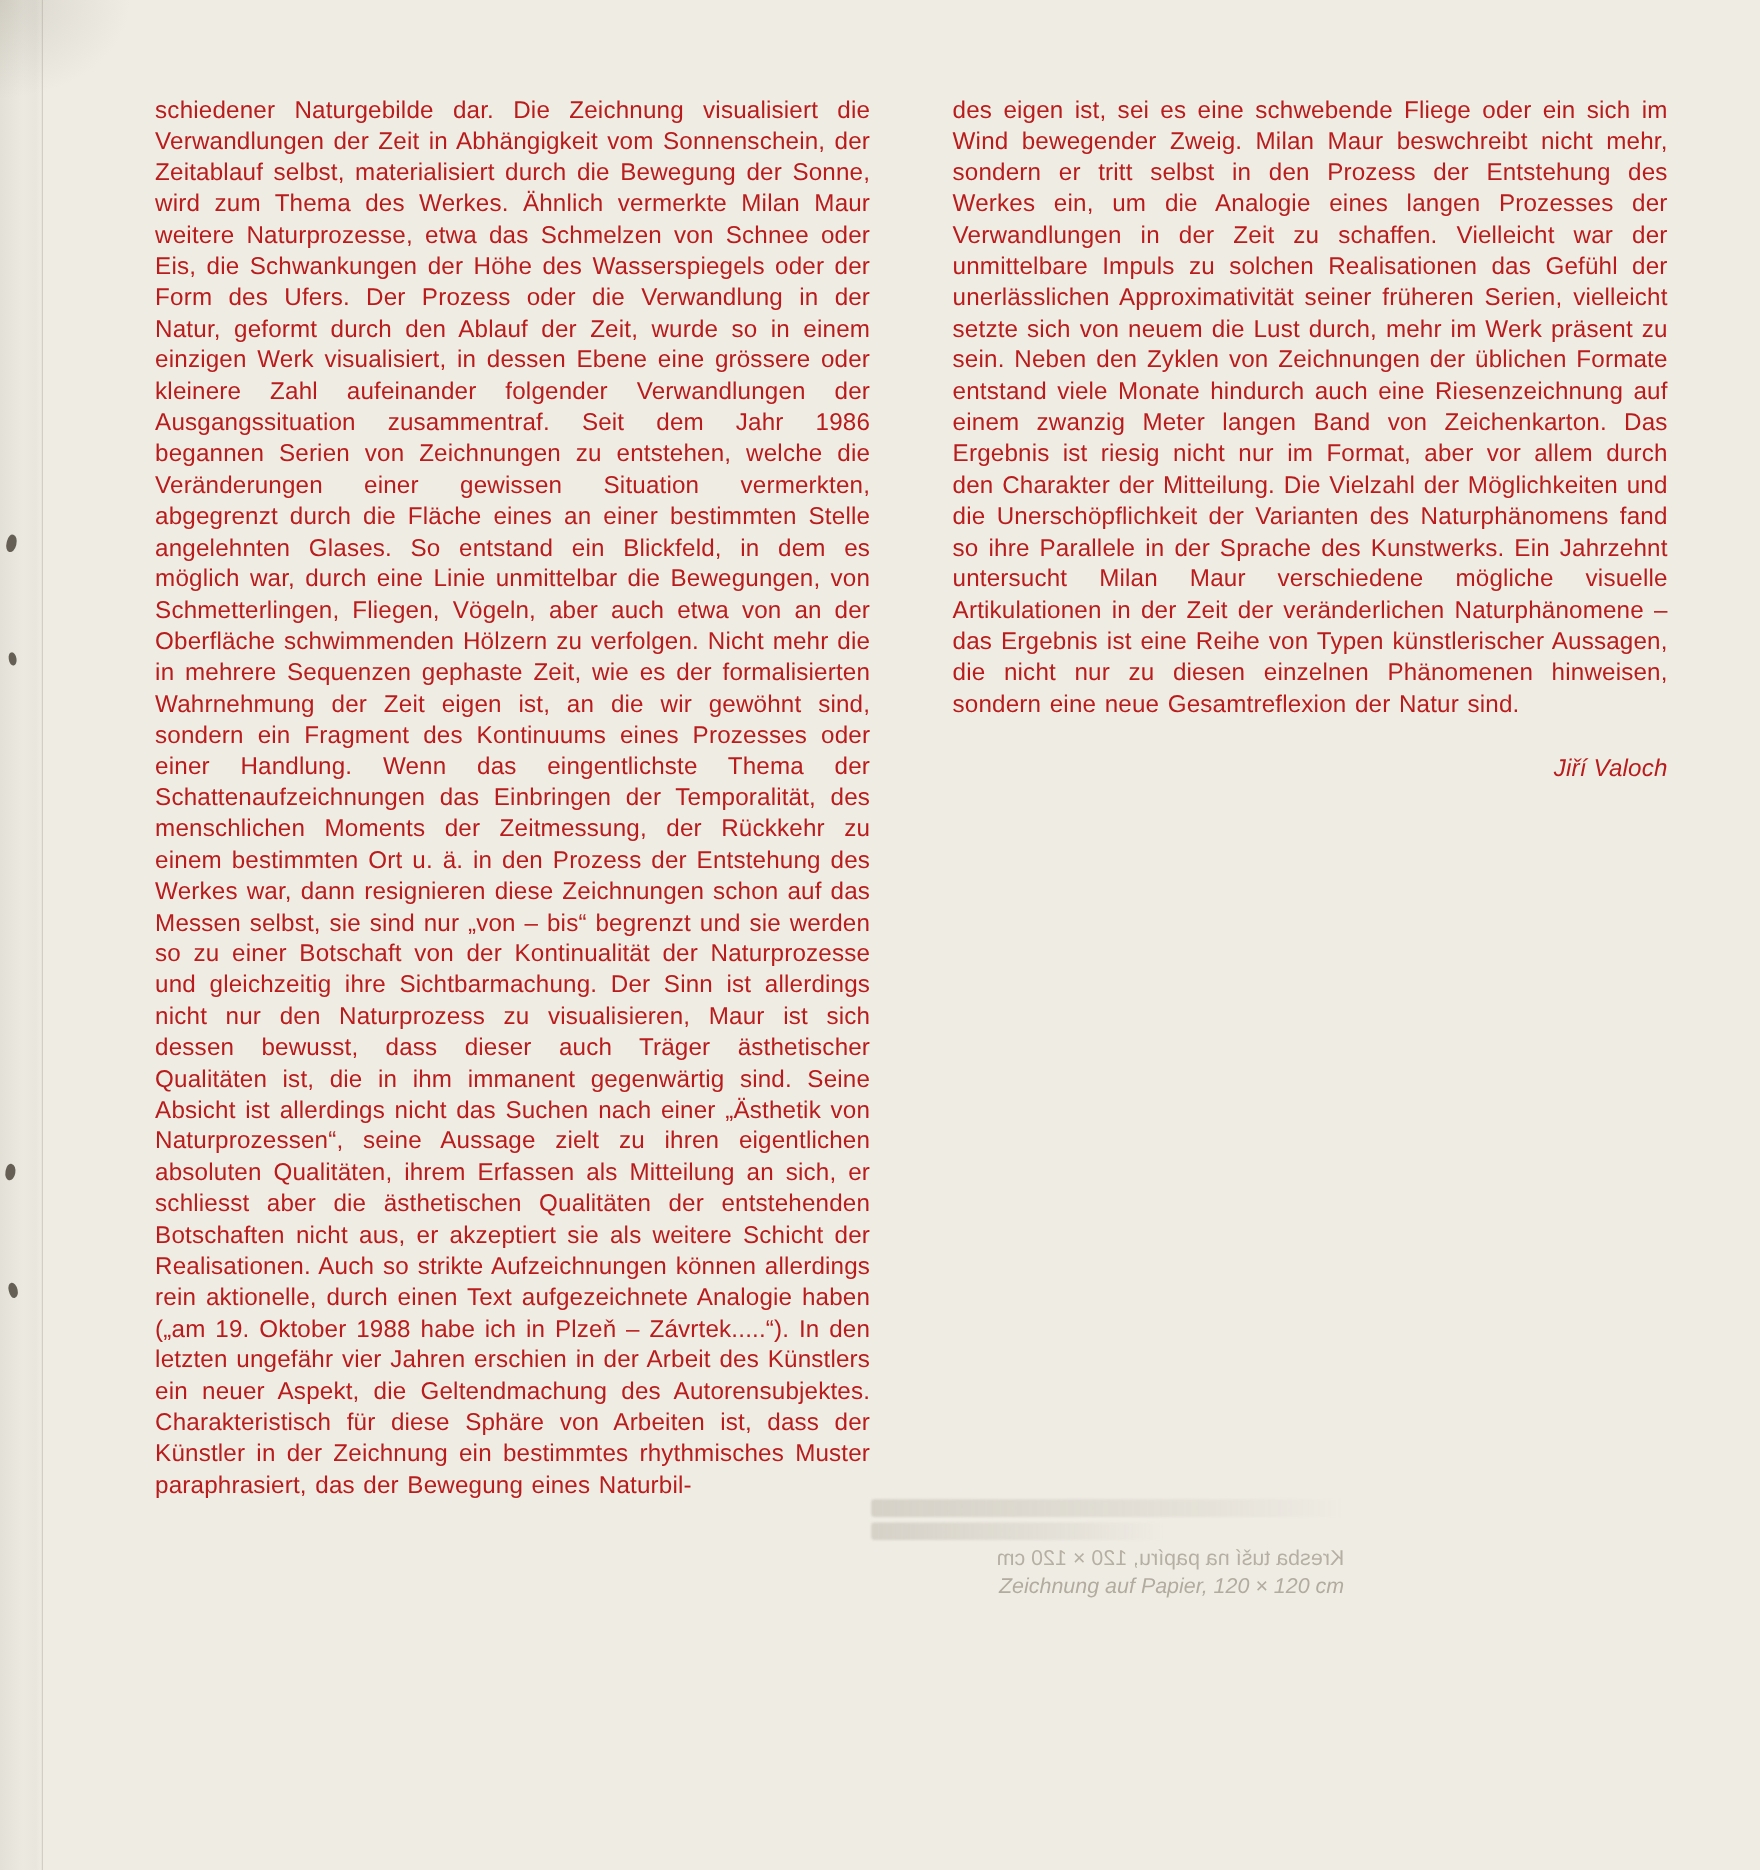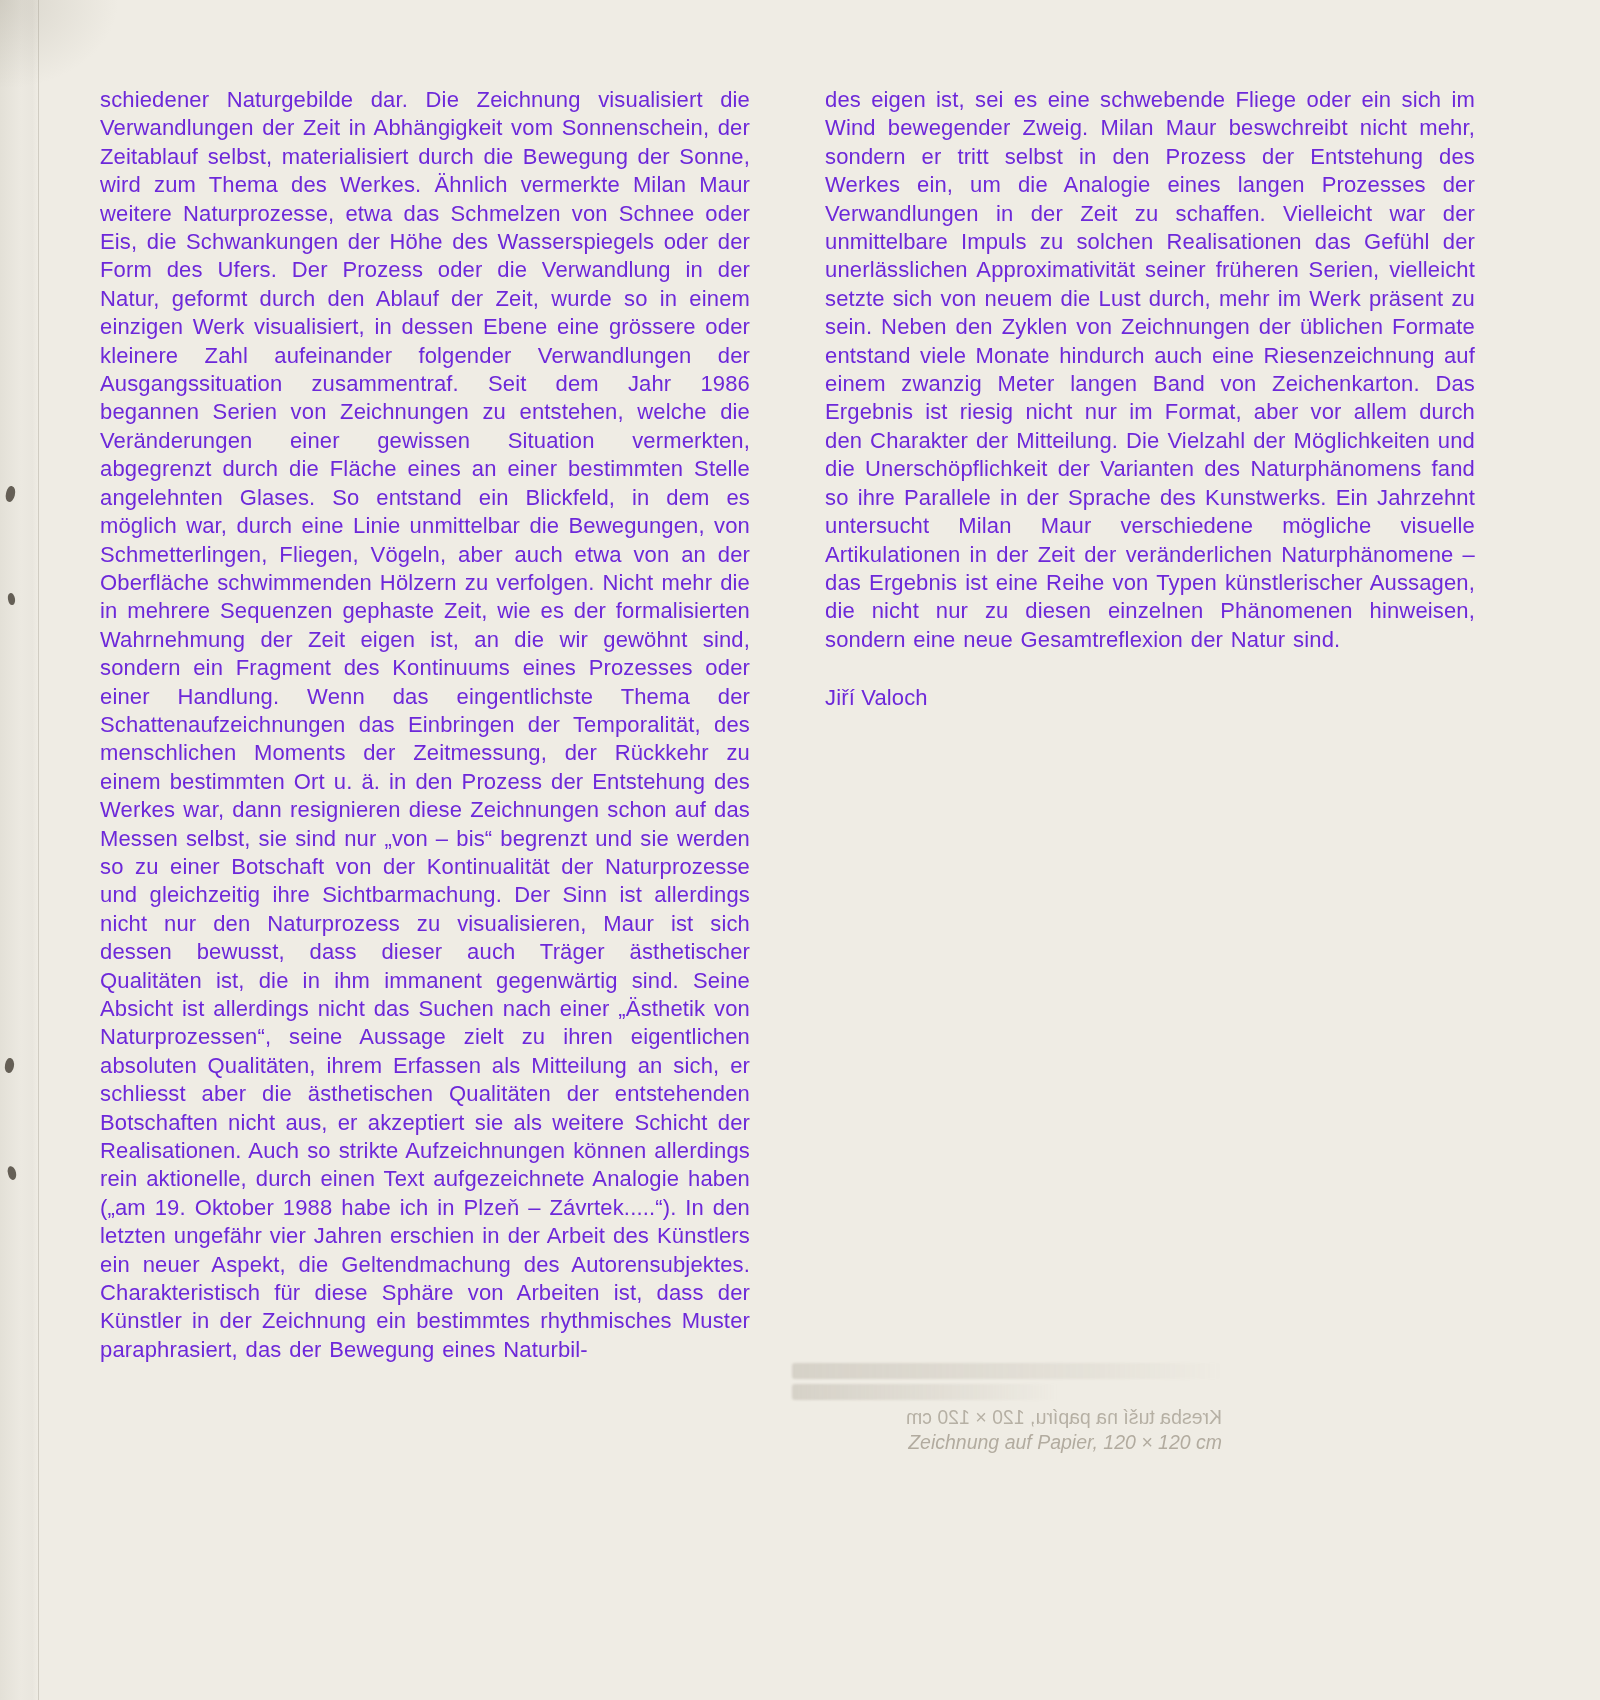--- a/index.html
+++ b/index.html
@@ -42,29 +42,32 @@
   
   .column {
     position: absolute;
     top: 86px;
     width: 650px;
     text-align: justify;
     font-size: 22px;
     line-height: 28.4px;
     letter-spacing: 0.15px;
     word-spacing: 1.5px;
-    color: #6d28d9;
+    color: #b91c1c;
     hyphens: auto;
+    margin-left: 41px;
     -webkit-hyphens: auto;
   }
   .column.left  { left: 100px; }
   .column.right { left: 825px; }
   .signature {
+    text-align: right;
     margin-top: 30px;
     word-spacing: normal;
+    font-style: italic;
   }
   
   .bleed {
     position: absolute;
     left: 792px;
     top: 1358px;
     width: 430px;
     font-size: 19.5px;
     line-height: 25px;
     color: #a39c8f;

